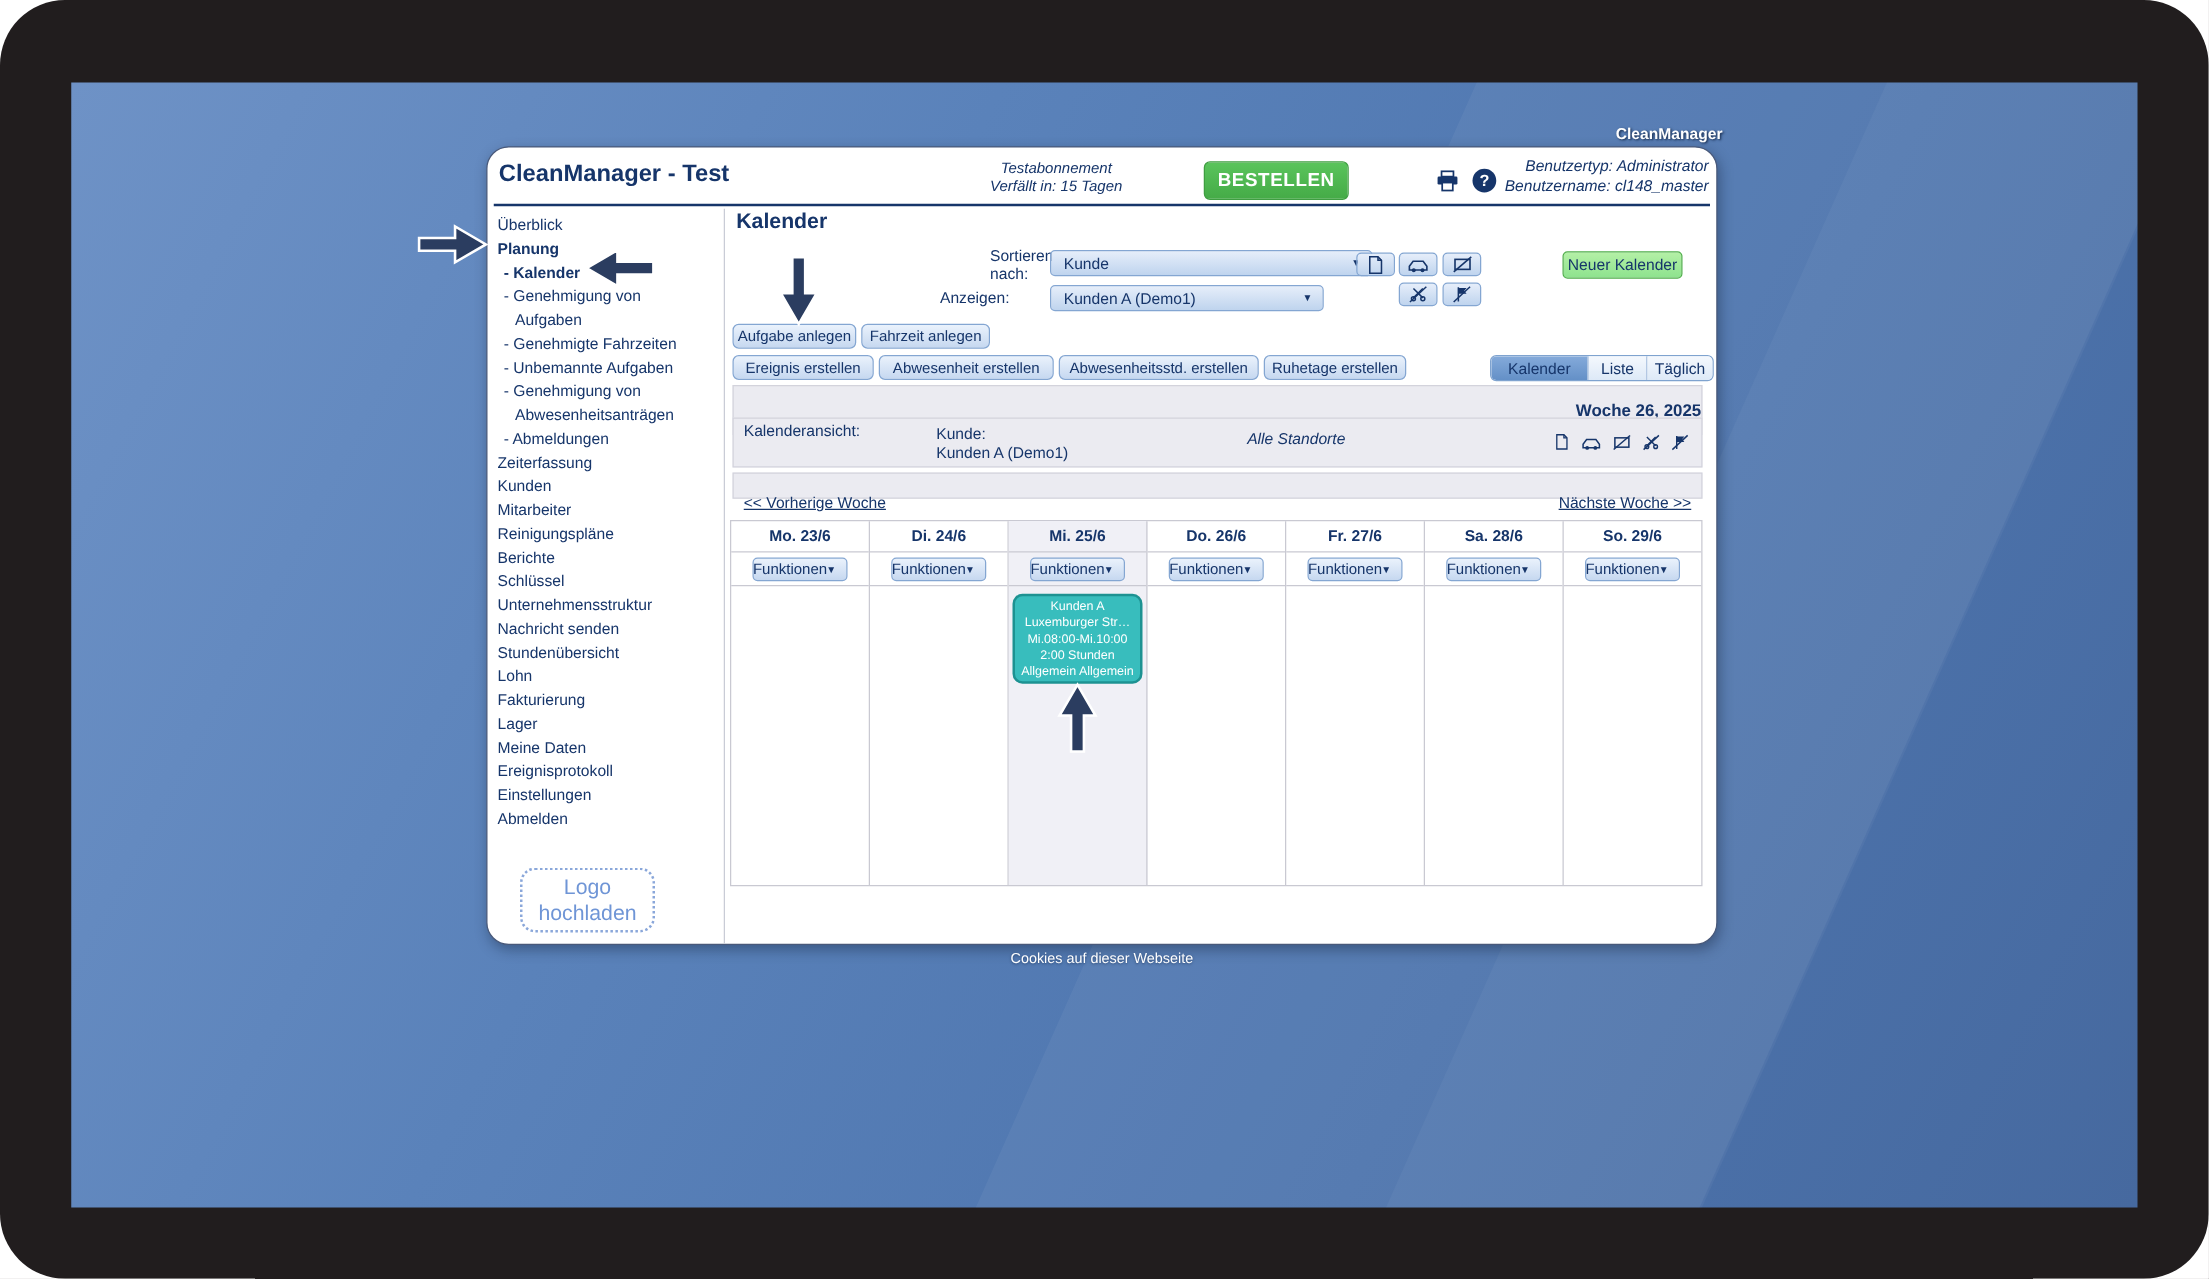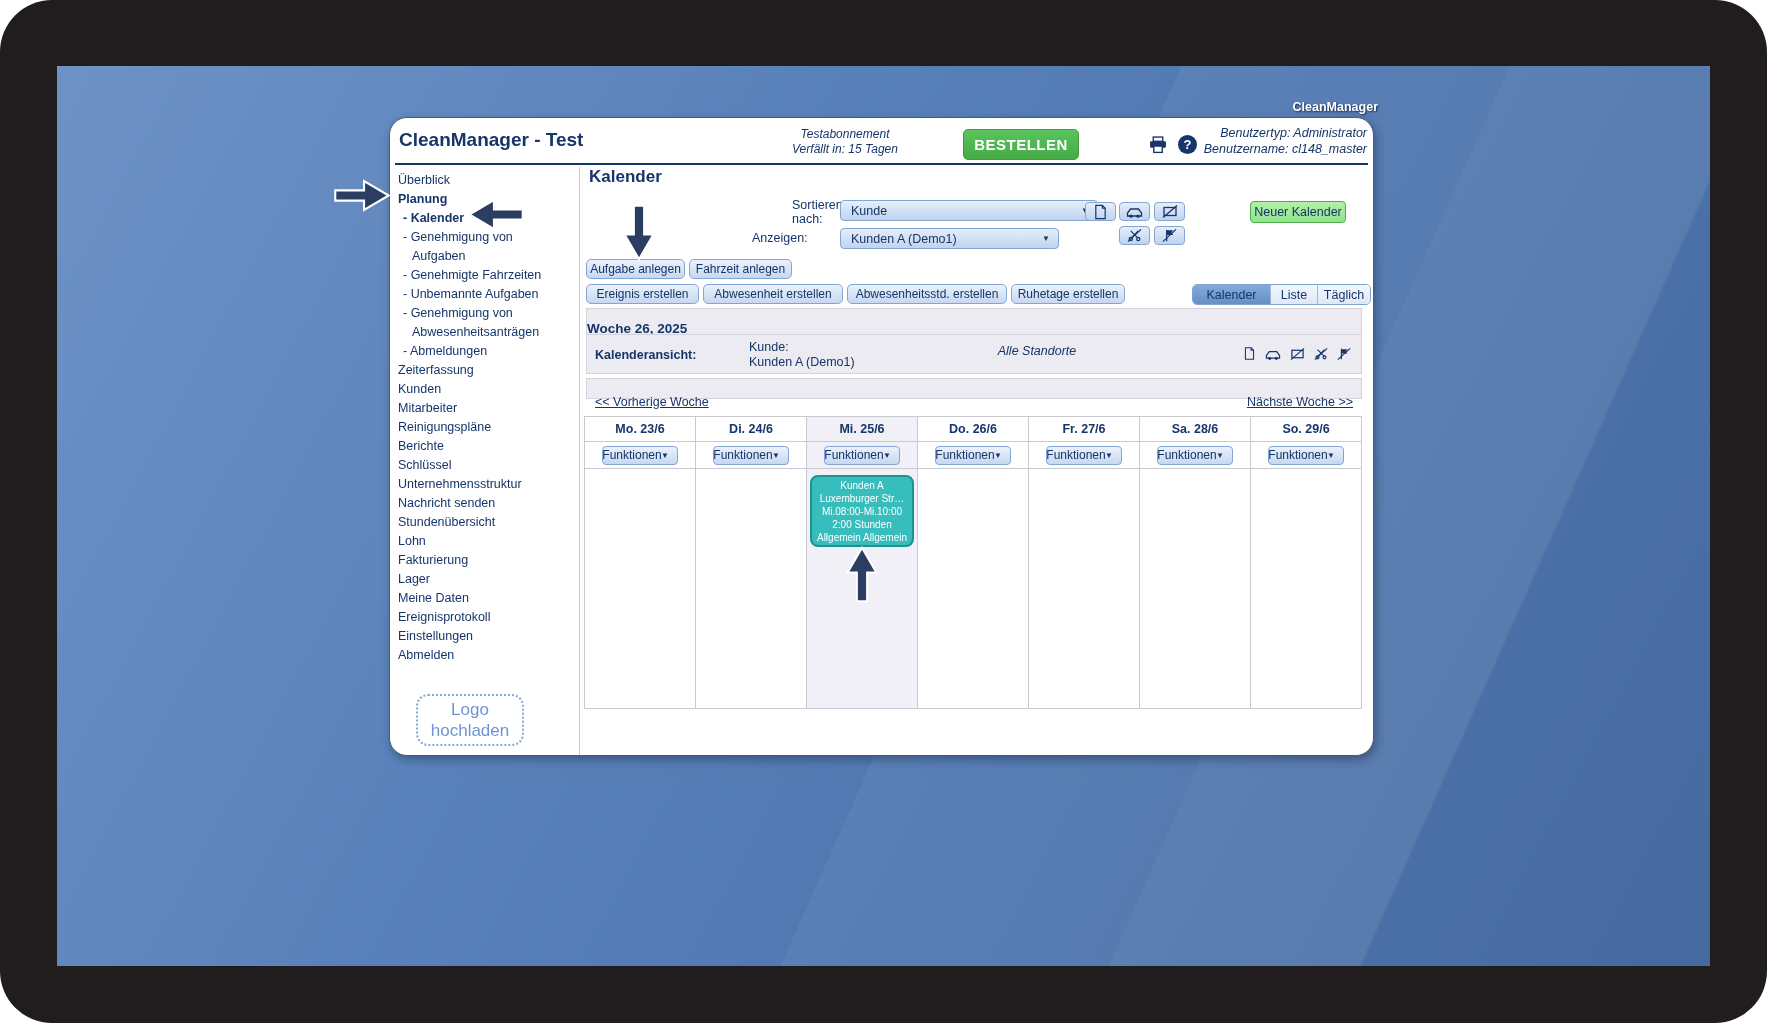--- a/index.html
+++ b/index.html
@@ -64,24 +64,24 @@
   .btn { position:absolute; height:20px; background:linear-gradient(#eaf2fc,#c6d8f0); border:1px solid #84a6d2;
          border-radius:5px; color:#16356a; font-size:12px; display:flex; align-items:center; justify-content:center; cursor:pointer; }
   .tabs { position:absolute; left:612px; top:117px; height:21px; display:flex; border:1px solid #7fa3cf;
           border-radius:5px; overflow:hidden; }
   .tab { height:100%; display:flex; align-items:center; justify-content:center; font-size:12.5px; color:#16356a;
          background:linear-gradient(#f4f8fd,#dde9f7); border-right:1px solid #9cb7da; cursor:pointer; }
   .tab:last-child { border-right:none; }
   .tab.active { background:linear-gradient(#84aada,#6490c7); font-weight:normal; }
 
   .bar { position:absolute; left:6px; width:776px; background:#ebebf1; border:1px solid #d3d3dc; color:#16356a; }
-  .week-bar { top:141px; height:40px; display:flex; align-items:center; justify-content:flex-start;
+  .week-bar { top:141px; height:40px; display:flex; align-items:center; justify-content:flex-end;
               font-weight:bold; font-size:13.5px; }
   .view-bar { top:167px; height:40px; }
-  .view-bar .vlabel { position:absolute; left:8px; top:13px; font-weight:bold; font-size:12.5px; }
+  .view-bar .vlabel { position:absolute; left:8px; top:3px; font-weight:normal; font-size:12.5px; }
   .view-bar .cust { position:absolute; left:162px; top:5px; font-size:12.5px; line-height:15px; }
   .view-bar .sites { position:absolute; left:300px; top:9px; width:300px; text-align:center;
                      font-style:italic; font-size:12.5px; }
   .view-bar .vicons { position:absolute; right:10px; top:11px; display:flex; gap:9px; align-items:center; }
   .nav-bar { top:211px; height:21px; }
   .wklink { position:absolute; top:16px; font-size:12.5px; color:#16356a; text-decoration:underline; cursor:pointer; }
 
   
   .grid { position:absolute; left:4px; top:249px; width:778px; height:293px; display:flex;
           border:1px solid #c9c9d2; background:#fff; }
@@ -400,13 +400,14 @@
       <polygon points="2,13 30,13 30,4 54,18 30,32 30,23 2,23" fill="#2b3d60" stroke="#ffffff" stroke-width="2"></polygon>
     </svg>
 </div>
 <div class="arrow up" style="left:833px; top:556px;">
   <svg viewBox="0 0 56 36">
       <polygon points="2,13 30,13 30,4 54,18 30,32 30,23 2,23" fill="#2b3d60" stroke="#ffffff" stroke-width="2"></polygon>
     </svg>
 </div>
 
 <div class="footer">
+  <div class="cookies">Cookies auf dieser Webseite</div>
 </div>
 
 </body></html>

